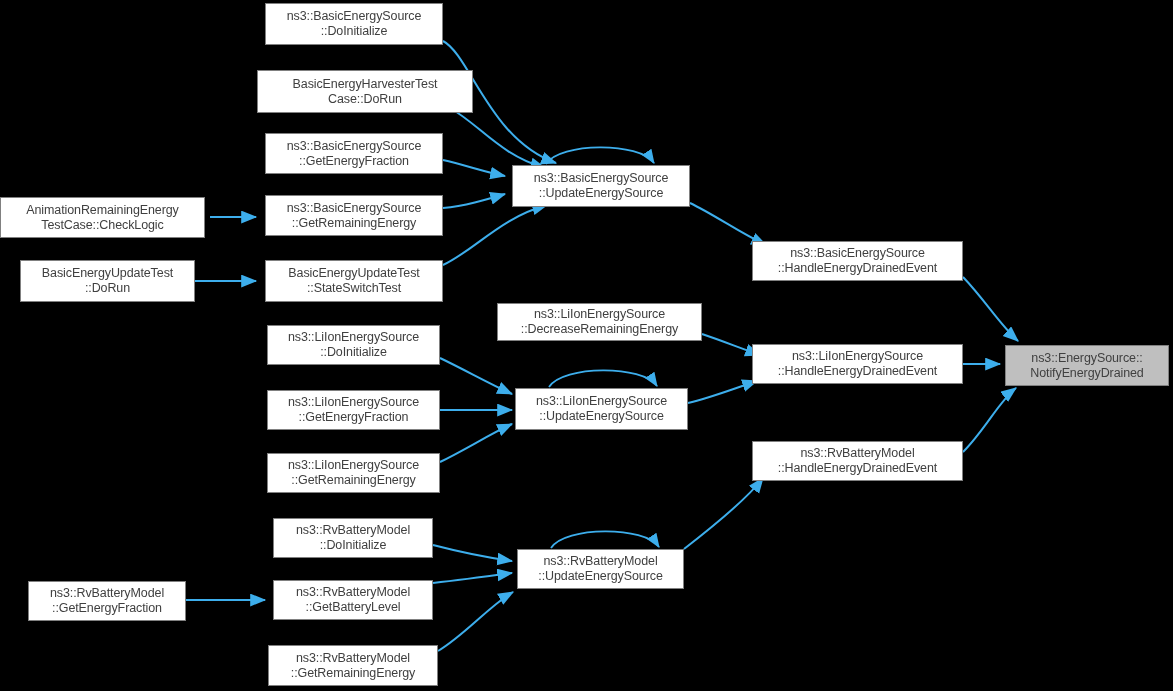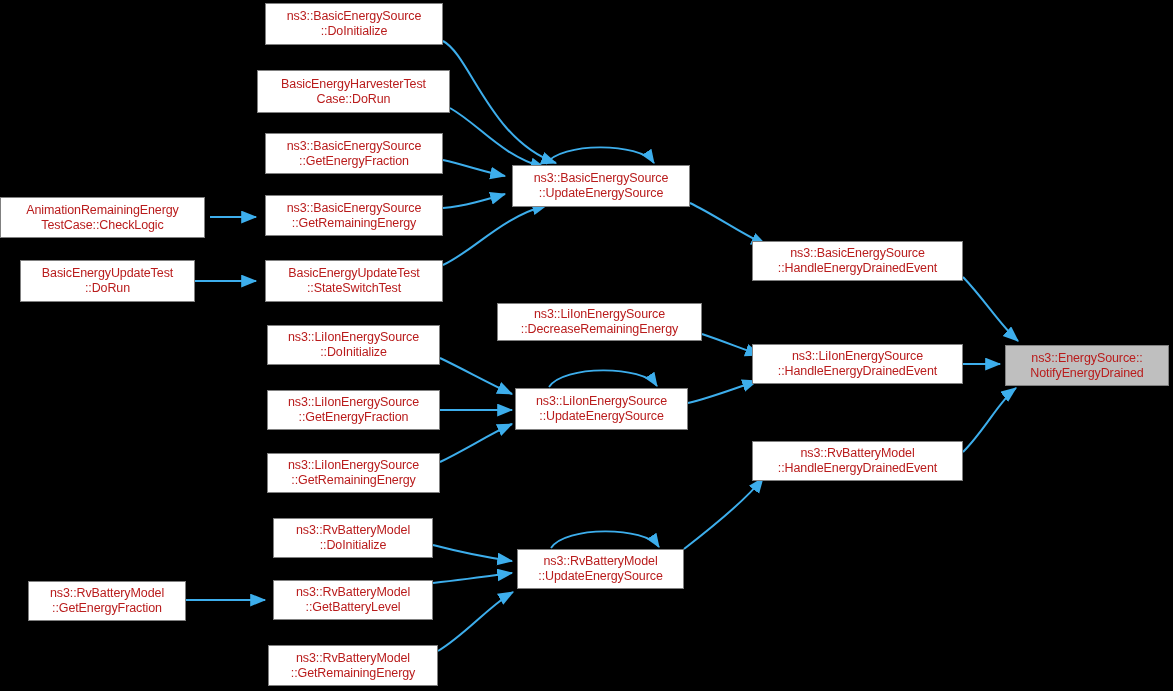--- a/index.html
+++ b/index.html
@@ -21,21 +21,21 @@
     top: 0;
     width: 1173px;
     height: 691px;
     pointer-events: none;
   }
   .node {
     position: absolute;
     box-sizing: border-box;
     background: #ffffff;
     border: 1px solid #808080;
-    color: #b91c1c;
+    color: #404040;
     font-size: 12.5px;
     line-height: 14.6px;
     text-align: center;
     display: flex;
     align-items: center;
     justify-content: center;
     letter-spacing: -0.1px;
     white-space: pre-line;
     z-index: 2;
   }
@@ -83,21 +83,21 @@
         <path d="M551,548 C565,526 645,526 659,547" fill="none" stroke="#3daeec" stroke-width="1.8" marker-end="url(#arrow)"></path>
         <path d="M684,549 C715,525 750,495 763,478" fill="none" stroke="#3daeec" stroke-width="2" marker-end="url(#arrow)"></path>
         <path d="M186,600 L265,600" fill="none" stroke="#3daeec" stroke-width="2" marker-end="url(#arrow)"></path>
         <path d="M433,583 C460,580 490,576 512,573" fill="none" stroke="#3daeec" stroke-width="2" marker-end="url(#arrow)"></path>
         <path d="M438,651 C465,635 490,605 513,592" fill="none" stroke="#3daeec" stroke-width="2" marker-end="url(#arrow)"></path>
       </g>
   </svg>
   <div id="node-layer">
       <div class="node" style="left: 265px; top: 3px; width: 178px; height: 42px;"><span class="node-label">ns3::BasicEnergySource
 ::DoInitialize</span></div>
-      <div class="node" style="left: 257px; top: 70px; width: 193px; height: 43px;"><span class="node-label">BasicEnergyHarvesterTest
+      <div class="node" style="left: 257px; top: 70px; width: 216px; height: 43px;"><span class="node-label">BasicEnergyHarvesterTest
 Case::DoRun</span></div>
       <div class="node" style="left: 265px; top: 133px; width: 178px; height: 41px;"><span class="node-label">ns3::BasicEnergySource
 ::GetEnergyFraction</span></div>
       <div class="node" style="left: 0; top: 197px; width: 205px; height: 41px;"><span class="node-label">AnimationRemainingEnergy
 TestCase::CheckLogic</span></div>
       <div class="node" style="left: 265px; top: 195px; width: 178px; height: 41px;"><span class="node-label">ns3::BasicEnergySource
 ::GetRemainingEnergy</span></div>
       <div class="node" style="left: 20px; top: 260px; width: 175px; height: 42px;"><span class="node-label">BasicEnergyUpdateTest
 ::DoRun</span></div>
       <div class="node" style="left: 265px; top: 260px; width: 178px; height: 42px;"><span class="node-label">BasicEnergyUpdateTest

